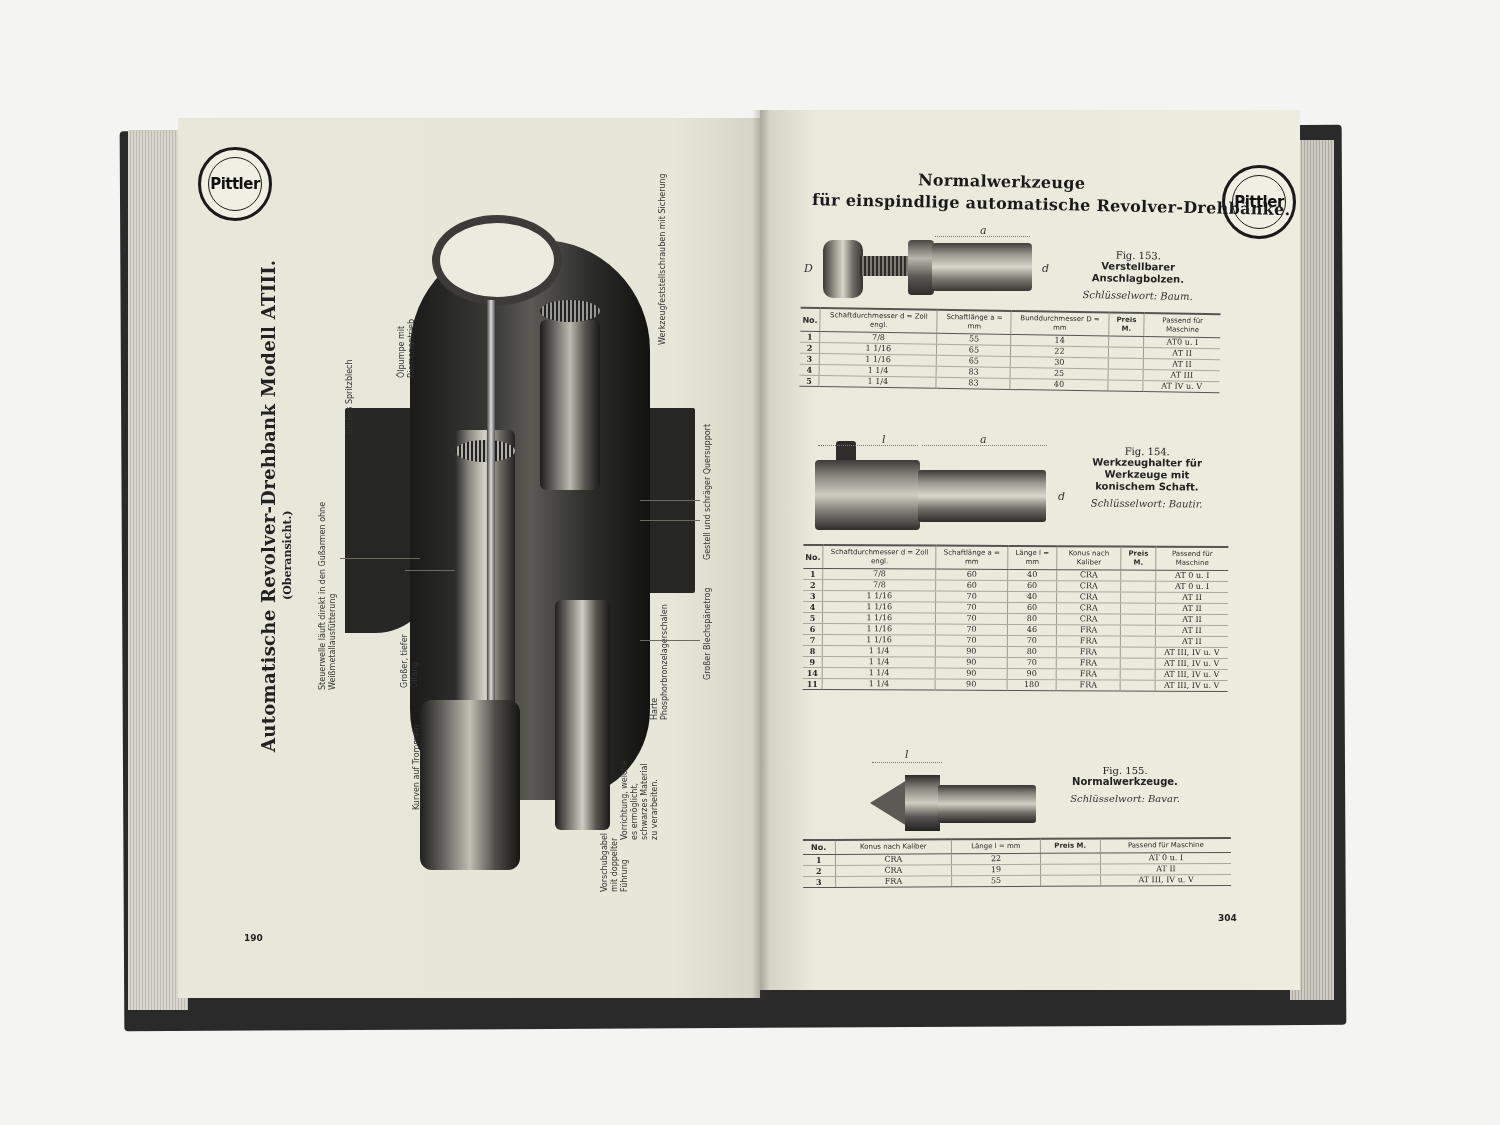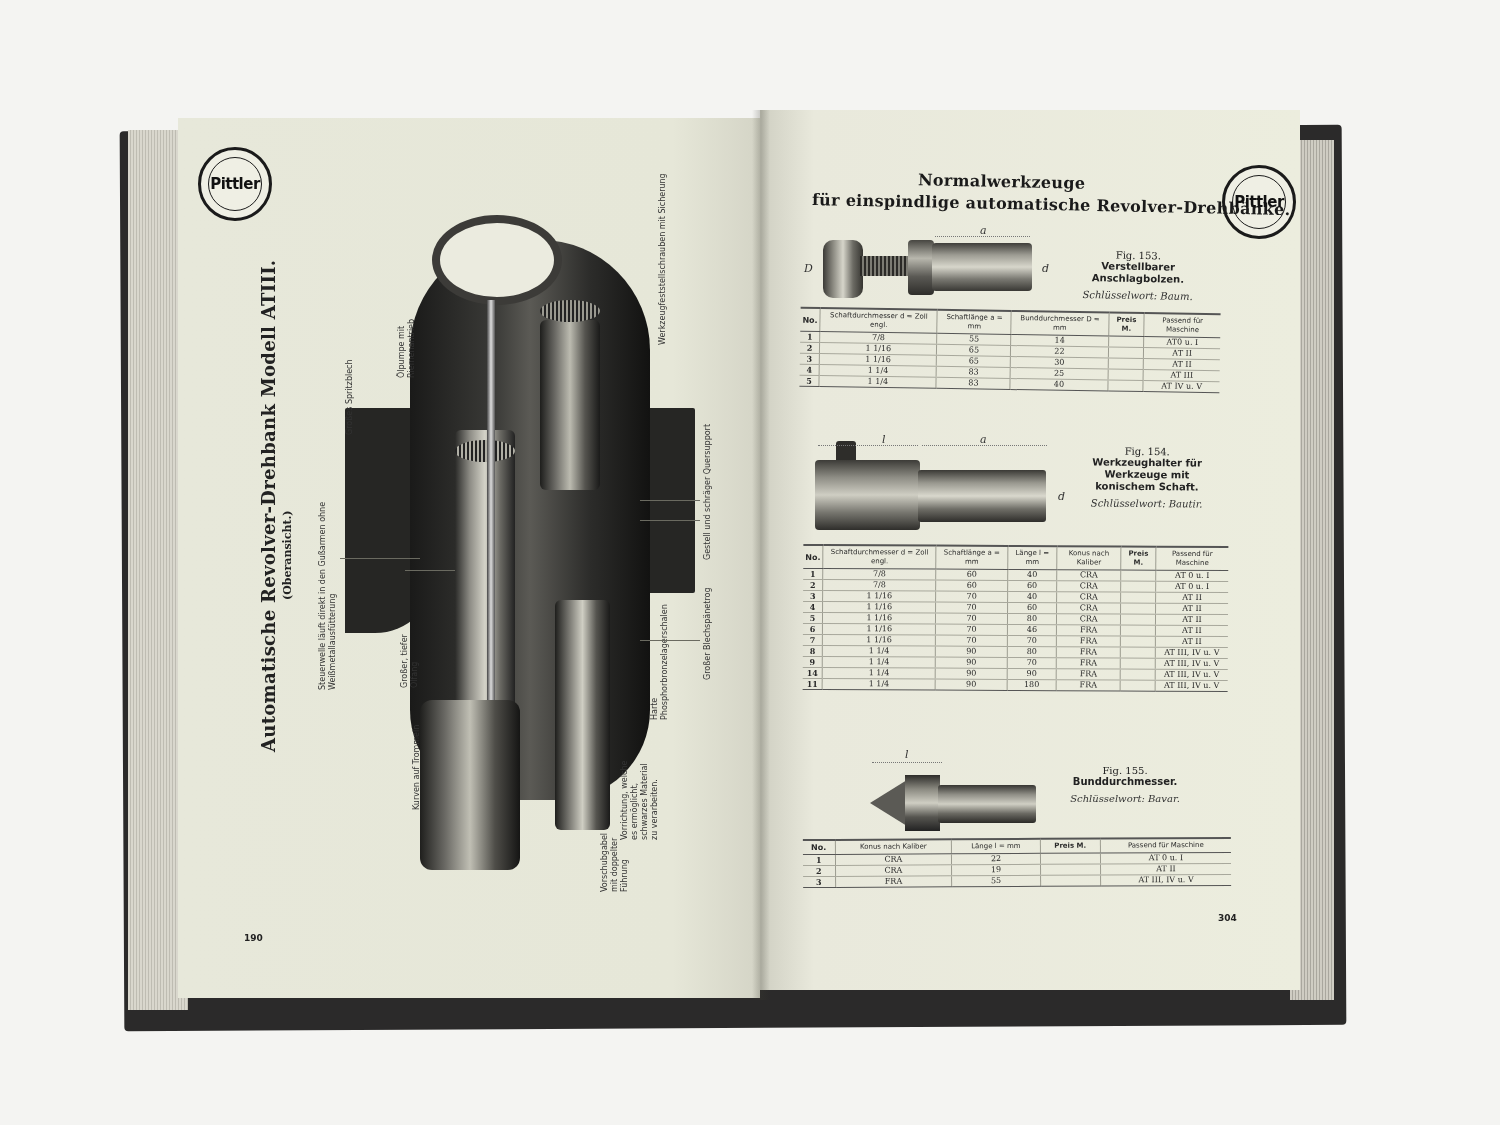--- a/index.html
+++ b/index.html
@@ -359,21 +359,21 @@
 
 <div>
   <div class="tool t155-cone"></div>
   <div class="tool t155-body"></div>
   <div class="tool t155-shank"></div>
   <div class="dim-line" style="left:872px; top:762px; width:70px;"></div>
   <span class="dim" style="left:905px; top:748px;">l</span>
 </div>
 <div class="fig-caption cap155">
   <div class="fignum">Fig. 155.</div>
-  <div class="figname">Bunddurchmesser.</div>
+  <div class="figname">Normalwerkzeuge.</div>
   <div class="keyword">Schlüsselwort: Bavar.</div>
 </div>
 
 <table class="spec tbl3">
   <thead>
       <tr>
     <th>No.</th>
     <th>Konus nach Kaliber</th>
     <th>Länge l = mm</th>
     <th class="preis">Preis M.</th>

